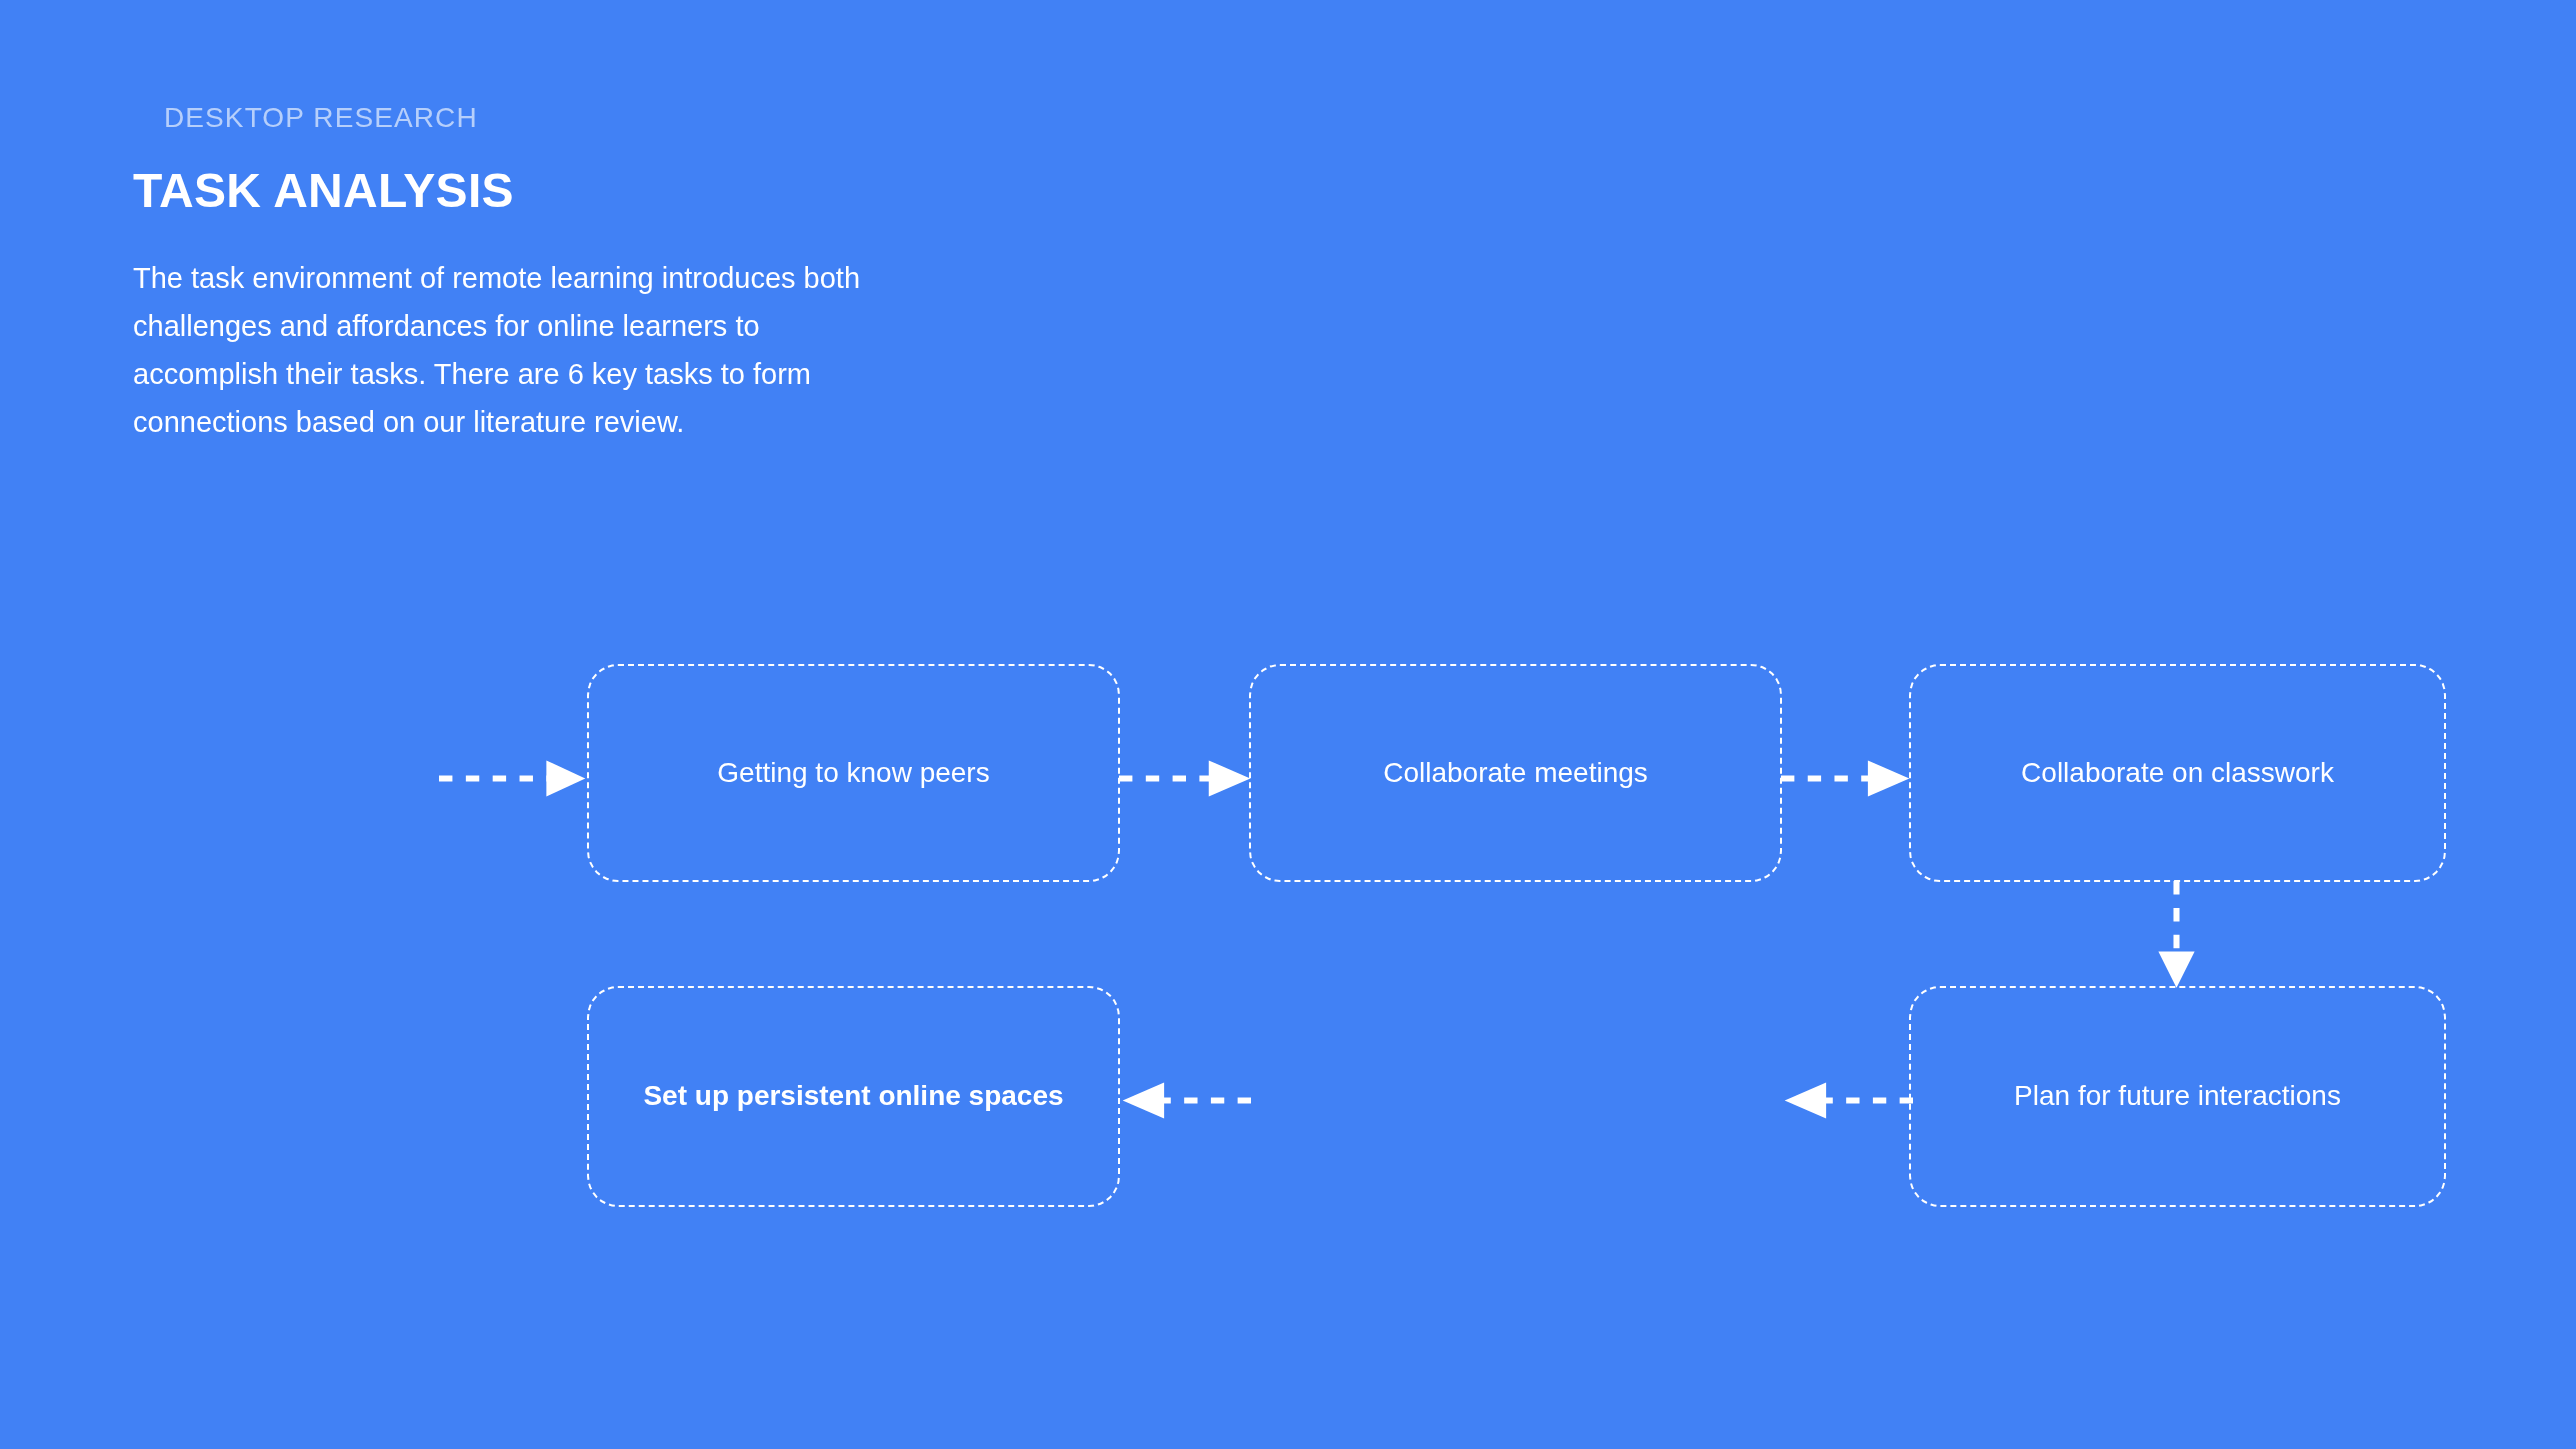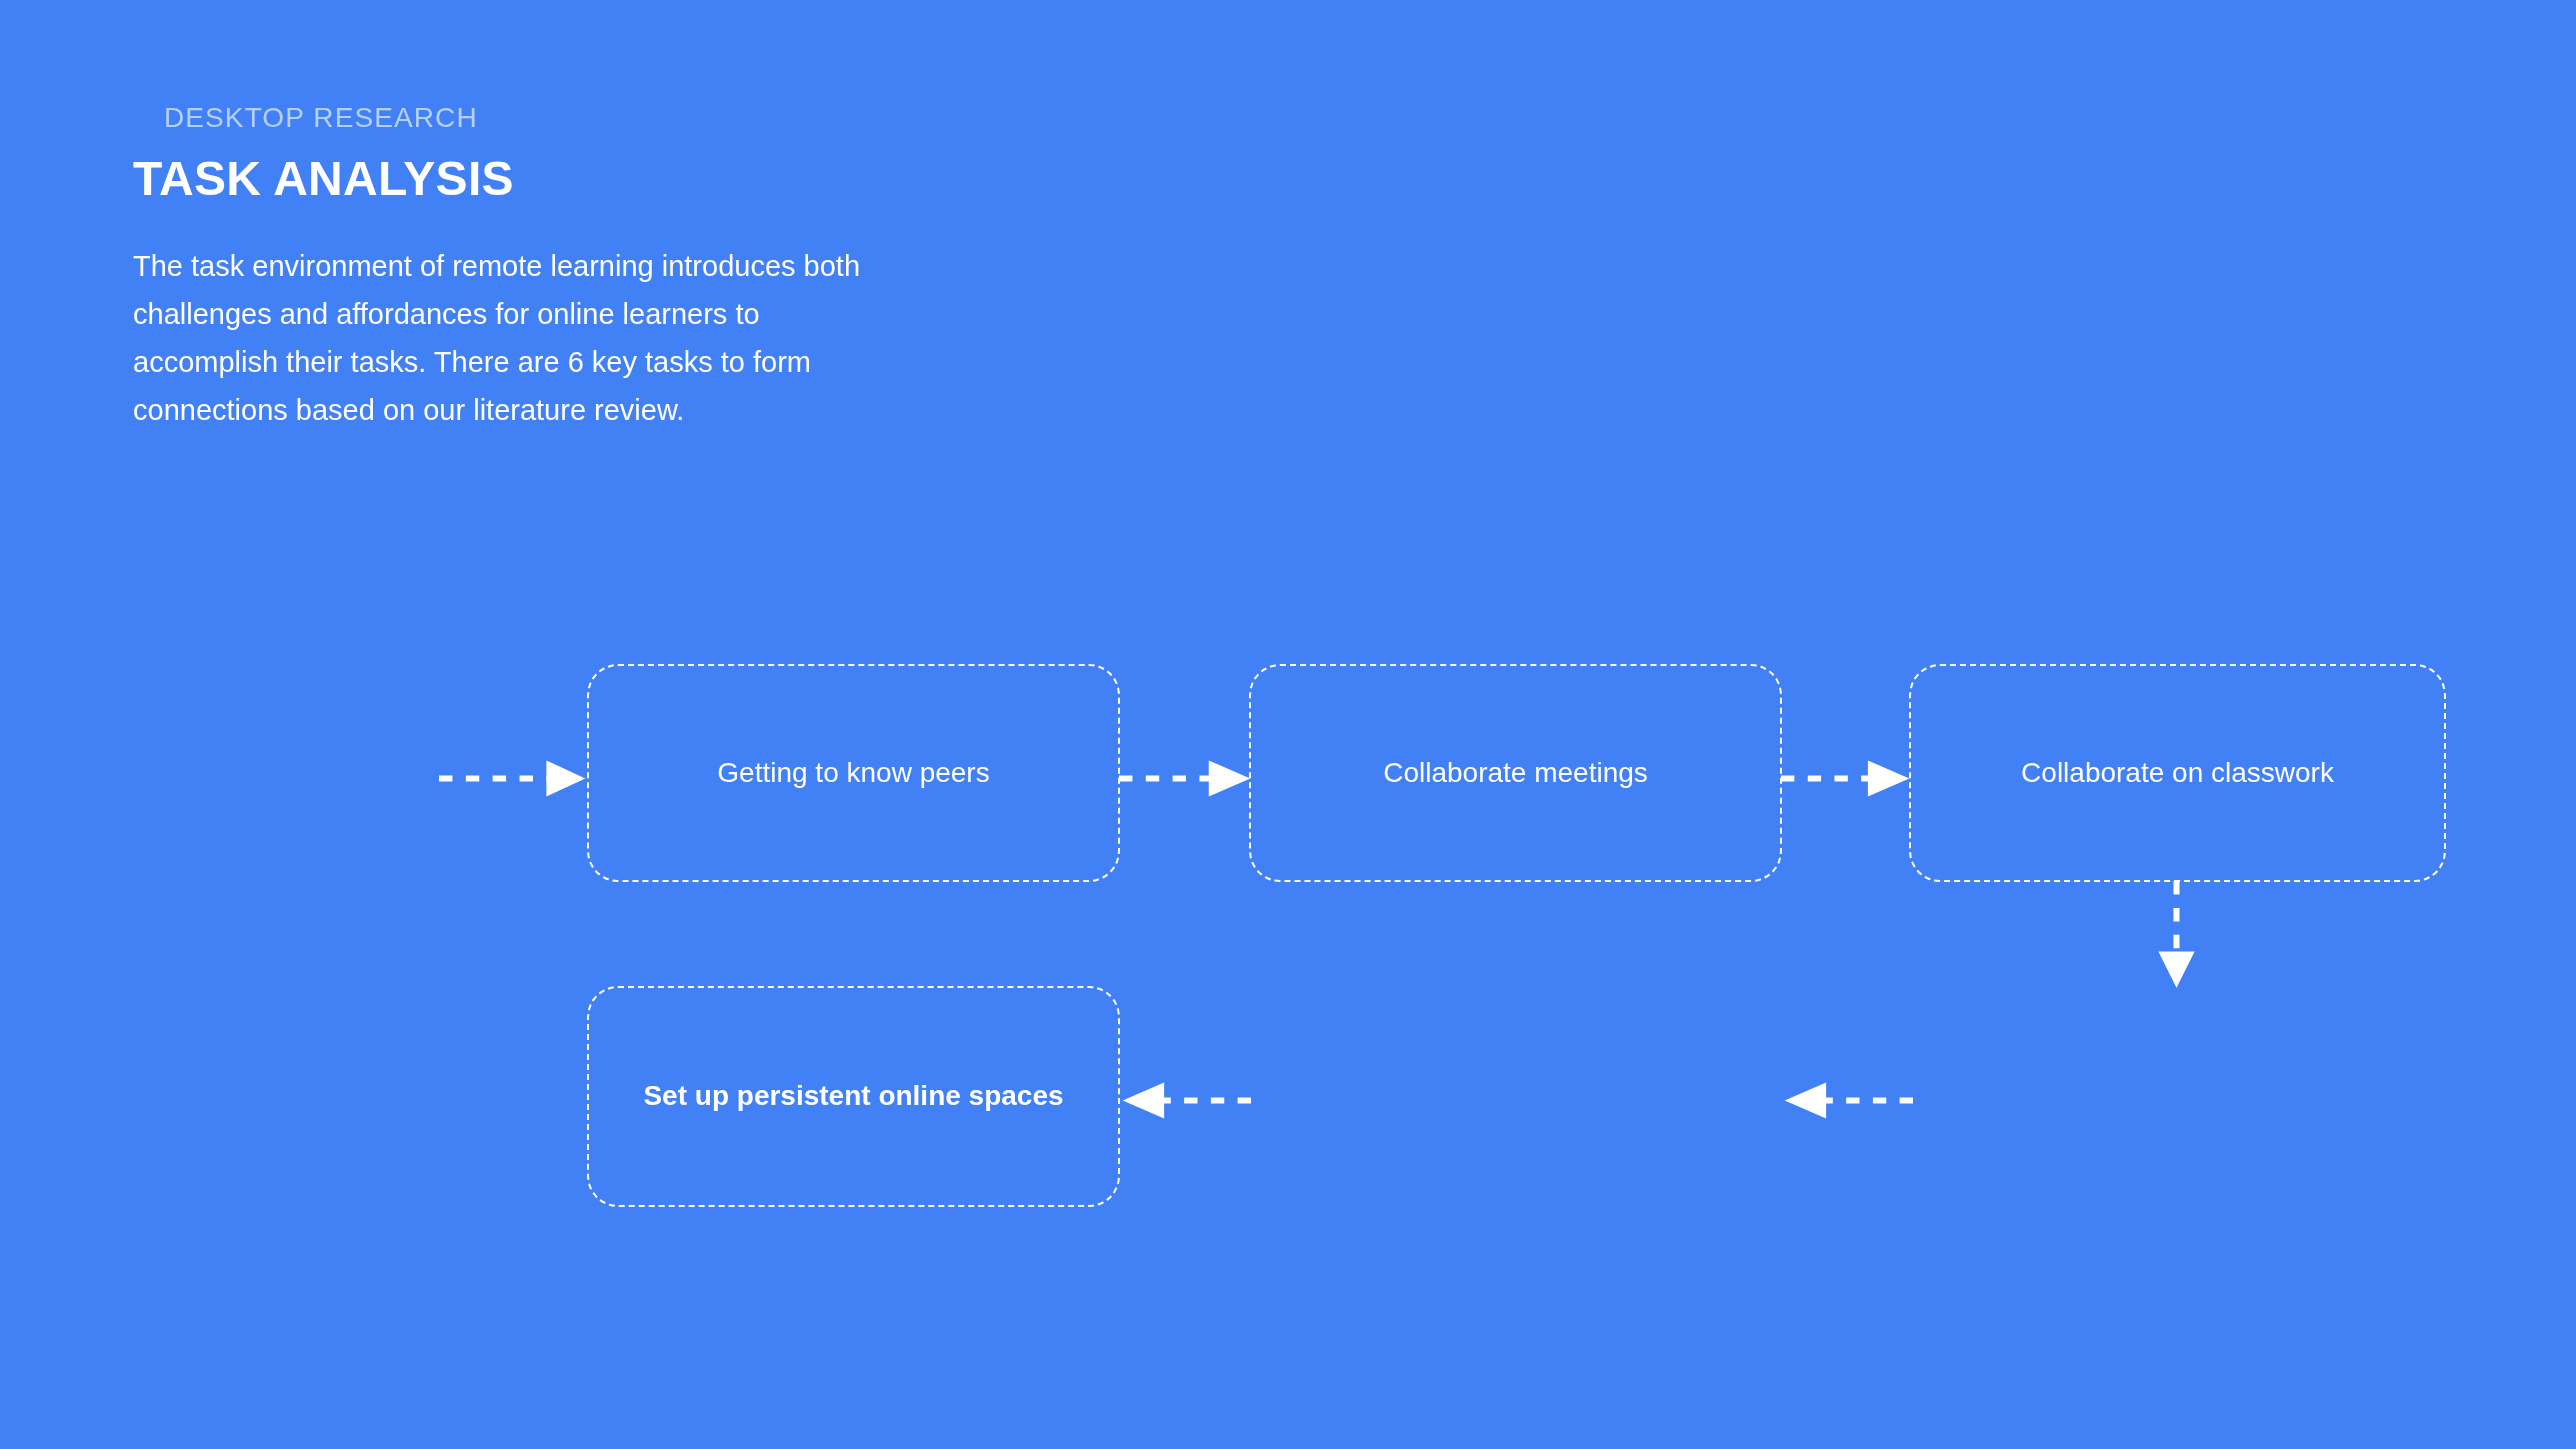--- a/index.html
+++ b/index.html
@@ -31,21 +31,21 @@
     font-size:28px;
     font-weight:400;
     letter-spacing:1.1px;
     color:rgba(255,255,255,0.62);
     line-height:1.15;
     white-space:nowrap;
     margin-left:31px;
   }
 
   .title {
-    margin-top:19px;
+    margin-top:31px;
     font-size:48px;
     font-weight:700;
     letter-spacing:0.3px;
     color:#ffffff;
     line-height:1.1;
     white-space:nowrap;
   }
 
   .para {
     margin-top:36px;
@@ -150,16 +150,17 @@
 
     <div class="node" id="node-1">Getting to know peers</div>
 
     <div class="node" id="node-2">Collaborate meetings</div>
 
     <div class="node" id="node-3">Collaborate on classwork</div>
 
     <div class="node" id="node-4">Set up persistent online spaces</div>
 
 
+    <div class="node" id="node-6">Plan for future interactions</div>
 
   </div>
 </div>
 
 
 </body></html>

